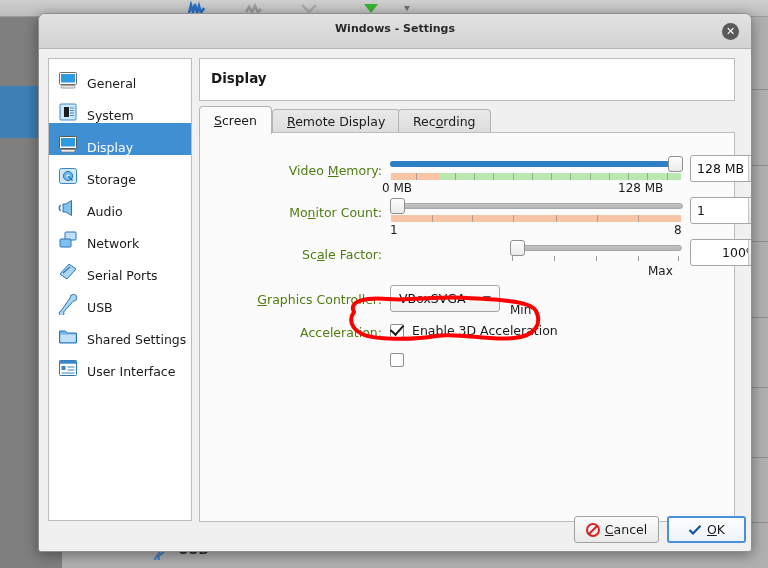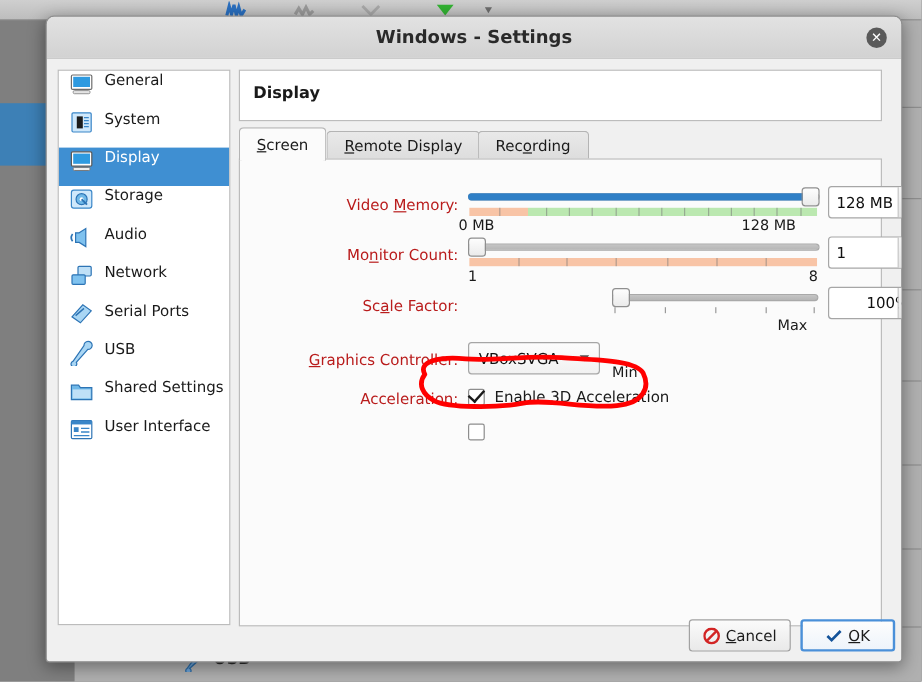--- a/index.html
+++ b/index.html
@@ -23,28 +23,28 @@
 
   
   #dialog{
     position:absolute;left:38px;top:13px;width:712px;height:537px;
     background:#f0f0f0;border:1px solid #8f8f8f;border-radius:7px 7px 3px 3px;
     box-shadow:0 3px 14px rgba(0,0,0,.40);overflow:hidden;
   }
   #titlebar{height:34px;background:linear-gradient(#e2e2e2,#d2d2d2);
     border-bottom:1px solid #b4b4b4;border-radius:6px 6px 0 0;position:relative;}
   #titlebar .title{position:absolute;left:0;right:0;top:8px;text-align:center;
-    font-size:15px;font-weight:bold;color:#2a2a2a;}
+    font-size:11px;font-weight:bold;color:#2a2a2a;}
   #closebtn{position:absolute;right:12px;top:9px;width:17px;height:17px;border-radius:50%;
     background:#5a5a5a;color:#fff;font-size:11px;line-height:17px;text-align:center;cursor:pointer;}
 
   
   #sidebar{position:absolute;left:9px;top:44px;width:142px;height:461px;
     background:#ffffff;border:1px solid #bcbcbc;overflow:hidden;}
-  .side-item{height:32px;display:flex;align-items:flex-start;padding-left:8px;cursor:pointer;}
+  .side-item{height:32px;display:flex;align-items:flex-end;padding-left:8px;cursor:pointer;}
   .side-item.sel{background:#3f8fd2;}
   .side-item.sel .side-label{color:#fff;}
   .side-ico{width:22px;height:22px;margin-right:8px;flex:none;display:block;}
   .side-label{font-size:12.5px;color:#1a1a1a;white-space:nowrap;}
 
   
   #header{position:absolute;left:160px;top:44px;width:534px;height:41px;
     background:#fff;border:1px solid #bcbcbc;}
   #header .h-text{position:absolute;left:11px;top:11px;font-size:13.5px;font-weight:bold;color:#1a1a1a;}
 
@@ -52,21 +52,21 @@
   .tab{position:absolute;top:3px;height:24px;padding:0 14px;line-height:24px;font-size:12.5px;
     background:linear-gradient(#e9e9e9,#dcdcdc);border:1px solid #b4b4b4;border-bottom:none;
     border-radius:4px 4px 0 0;color:#1a1a1a;cursor:pointer;white-space:nowrap;}
   .tab.active{top:0;height:27px;line-height:27px;background:#fbfbfb;border-color:#b4b4b4;z-index:3;}
   u{text-decoration:underline;}
 
   #panel{position:absolute;left:160px;top:118px;width:534px;height:388px;
     background:#fbfbfb;border:1px solid #bcbcbc;}
 
   .row{position:absolute;left:0;width:534px;}
-  .rlabel{position:absolute;text-align:right;font-size:12.5px;color:#b91c1c;white-space:nowrap;}
+  .rlabel{position:absolute;text-align:right;font-size:12.5px;color:#4d7c0f;white-space:nowrap;}
 
   
   .sl{position:absolute;height:16px;}
   .sl .track{position:absolute;left:0;right:0;top:5px;height:6px;border-radius:3px;
      background:linear-gradient(#c4c4c4,#b6b6b6);border:1px solid #a9a9a9;box-sizing:border-box;}
   .sl .fill{position:absolute;left:0;top:5px;height:6px;border-radius:3px;background:#2f7fc6;}
   .sl .knob{position:absolute;top:0;width:15px;height:16px;border-radius:3px;
      background:linear-gradient(#fdfdfd,#ebebeb);border:1px solid #8f8f8f;box-sizing:border-box;}
   .gauge{position:absolute;height:7px;display:flex;overflow:hidden;}
   .gauge .seg{height:7px;position:relative;}

